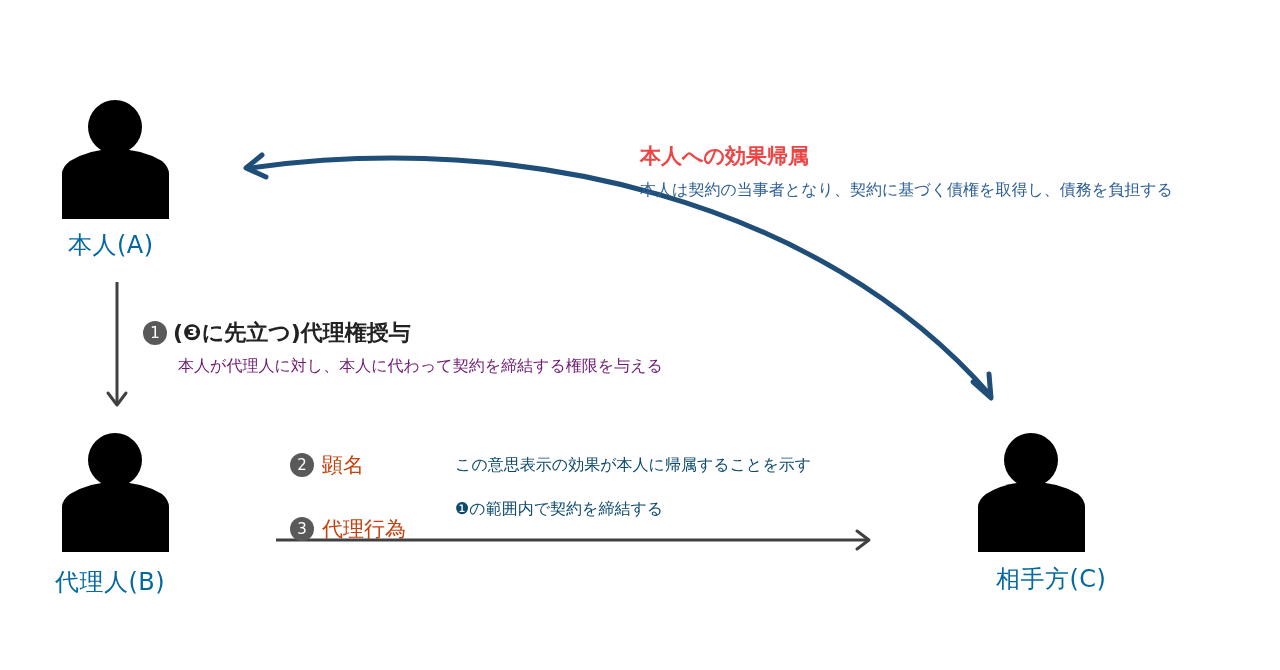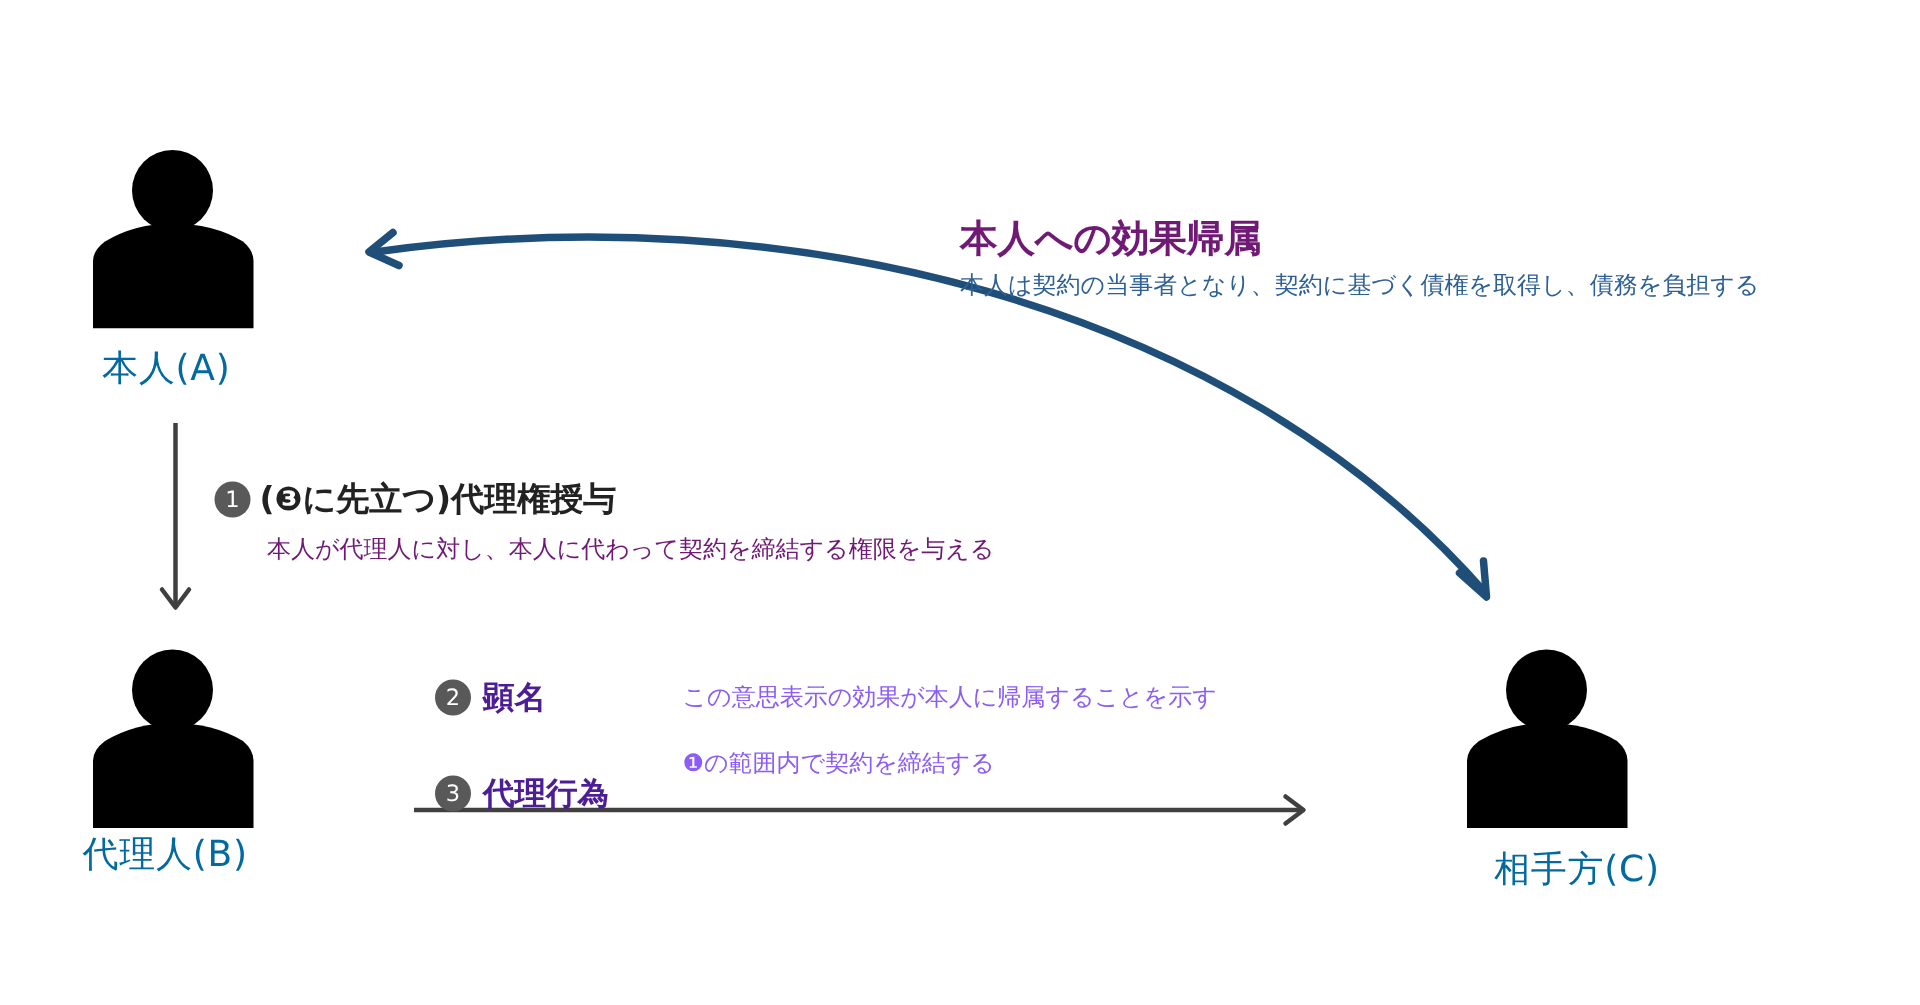--- a/index.html
+++ b/index.html
@@ -29,23 +29,23 @@
       position: absolute;
       white-space: nowrap;
       font-size: 24px;
       color: #0369a1;
       text-align: center;
       letter-spacing: 0.5px;
     }
     .effect-title {
       position: absolute;
       left: 640px; top: 142px;
-      font-size: 25px;
+      font-size: 21px;
       font-weight: bold;
-      color: #701a75;
+      color: #ef4444;
       white-space: nowrap;
     }
     .effect-desc {
       position: absolute;
       left: 640px; top: 180px;
       font-size: 16px;
       color: #2e6096;
       white-space: nowrap;
       font-family: Liberation Serif, serif;
     }
@@ -78,30 +78,30 @@
       font-size: 16px;
       color: #701a75;
       white-space: nowrap;
     }
     .step-row {
       position: absolute;
       white-space: nowrap;
     }
     .step-title {
       font-size: 21px;
-      font-weight: bold;
-      color: #4c1d95;
+      font-weight: normal;
+      color: #c2410c;
       vertical-align: middle;
       margin-left: 8px;
       display: inline-block;
     }
     .step-desc {
       position: absolute;
       font-size: 16px;
-      color: #8b5cf6;
+      color: #0c4a6e;
       white-space: nowrap;
     }
   </style>
 </head>
 <body>
 
 <svg class="arrows" viewBox="0 0 1280 670">
 
   <path d="M 250 168 C 520 130, 820 200, 990 395" fill="none" stroke="#1f4e79" stroke-width="5" stroke-linecap="round"></path>
   <polyline points="262,155 246,168 266,177" fill="none" stroke="#1f4e79" stroke-width="5" stroke-linecap="round" stroke-linejoin="round"></polyline>
@@ -121,21 +121,21 @@
   </svg>
 </div>
 <div class="person-label" style="left:68px; top:229px;">本人(A)</div>
 
 <div class="person" style="left:62px; top:432px;">
   <svg width="108" height="120" viewBox="0 0 108 120">
     <circle cx="53" cy="28" r="27" fill="#000"></circle>
     <path d="M 0 120 L 0 75 Q 0 68 8 62 Q 28 50 53 50 Q 80 50 100 62 Q 107 68 107 75 L 107 120 Z" fill="#000"></path>
   </svg>
 </div>
-<div class="person-label" style="left:55px; top:553px;text-align:center;">代理人(B)</div>
+<div class="person-label" style="left:55px; top:566px;text-align:center;">代理人(B)</div>
 
 <div class="person" style="left:978px; top:432px;">
   <svg width="108" height="120" viewBox="0 0 108 120">
     <circle cx="53" cy="28" r="27" fill="#000"></circle>
     <path d="M 0 120 L 0 75 Q 0 68 8 62 Q 28 50 53 50 Q 80 50 100 62 Q 107 68 107 75 L 107 120 Z" fill="#000"></path>
   </svg>
 </div>
 <div class="person-label" style="left:996px; top:563px;">相手方(C)</div>
 
 <div class="effect-title">本人への効果帰属</div>

